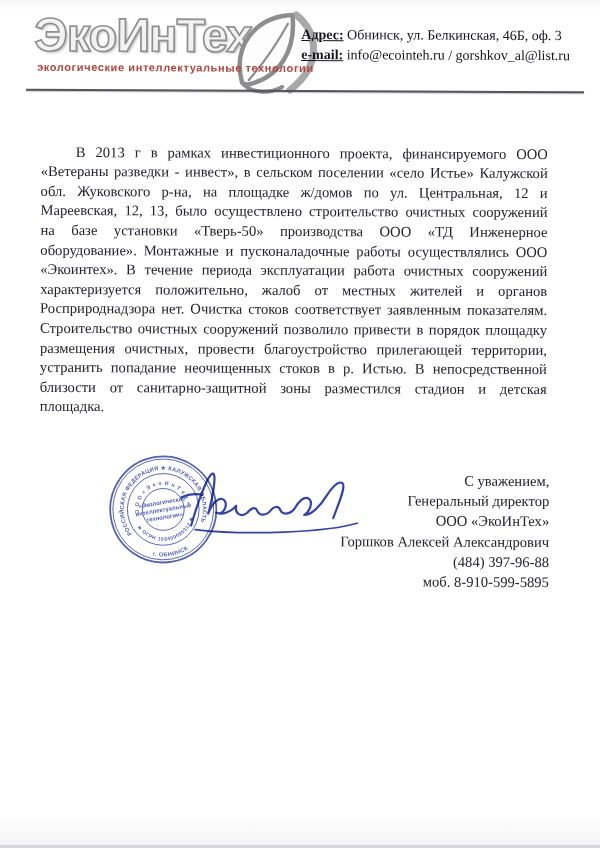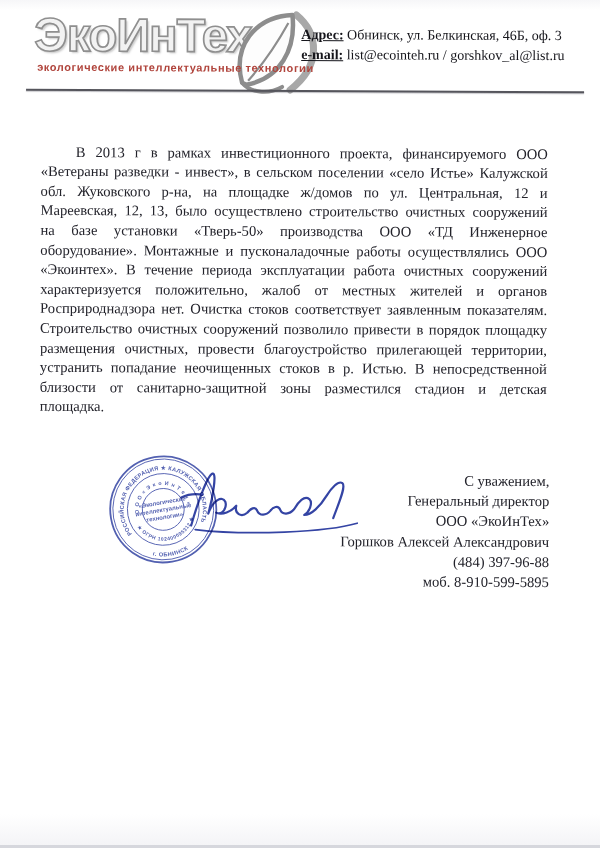--- a/index.html
+++ b/index.html
@@ -86,21 +86,21 @@
         <span class="tagline">экологические интеллектуальные технологии</span>
       </div>
 
       <div class="contact">
         <div class="row">
           <span class="lbl">Адрес:</span>
           <span>Обнинск, ул. Белкинская, 46Б, оф. 3</span>
         </div>
         <div class="row">
           <span class="lbl">e-mail:</span>
-          <span>list@ecointeh.ru / gorshkov_al@list.ru</span>
+          <span>info@ecointeh.ru / gorshkov_al@list.ru</span>
         </div>
       </div>
     </header>
 
     <div class="rule"></div>
 
     <p class="body-par">В 2013 г в рамках инвестиционного проекта, финансируемого ООО «Ветераны разведки - инвест», в сельском поселении «село Истье» Калужской обл. Жуковского р-на, на площадке ж/домов по ул. Центральная, 12 и Мареевская, 12, 13, было осуществлено строительство очистных сооружений на базе установки «Тверь-50» производства ООО «ТД Инженерное оборудование». Монтажные и пусконаладочные работы осуществлялись ООО «Экоинтех». В течение периода эксплуатации работа очистных сооружений характеризуется положительно, жалоб от местных жителей и органов Росприроднадзора нет. Очистка стоков соответствует заявленным показателям. Строительство очистных сооружений позволило привести в порядок площадку размещения очистных, провести благоустройство прилегающей территории, устранить попадание неочищенных стоков в р. Истью. В непосредственной близости от санитарно-защитной зоны разместился стадион и детская площадка.</p>
 
     <svg class="stamp" viewBox="0 0 150 150">
       <defs>

